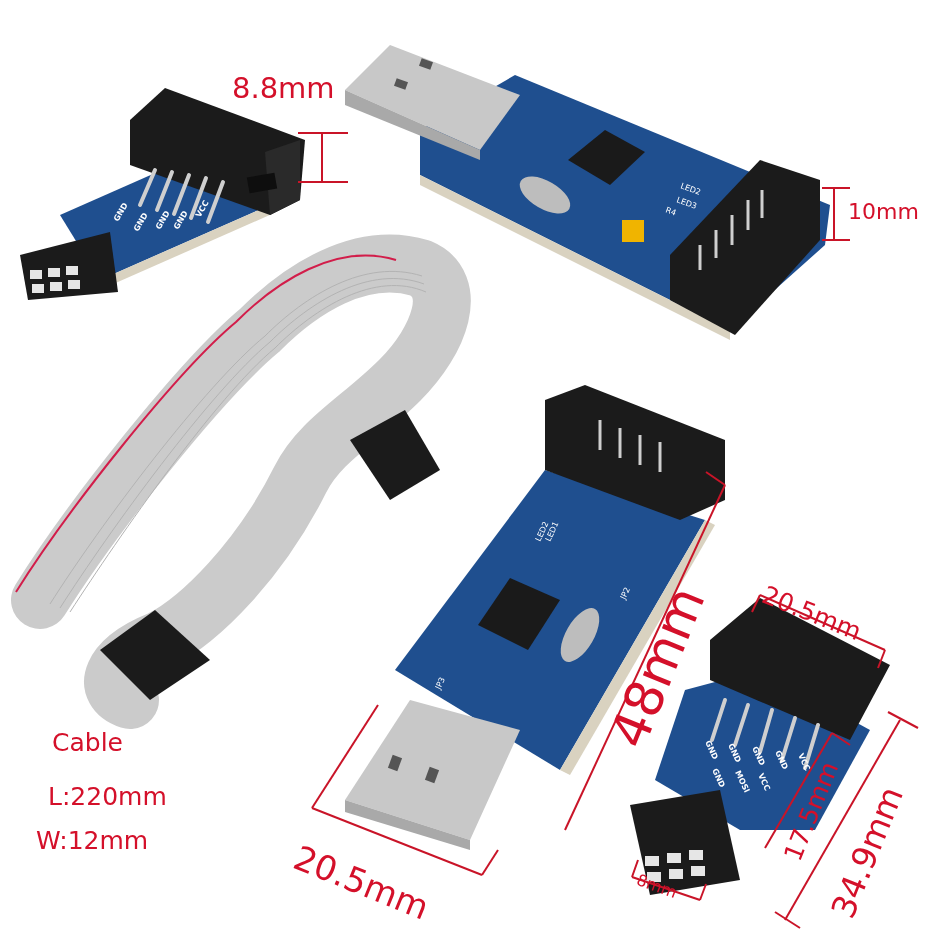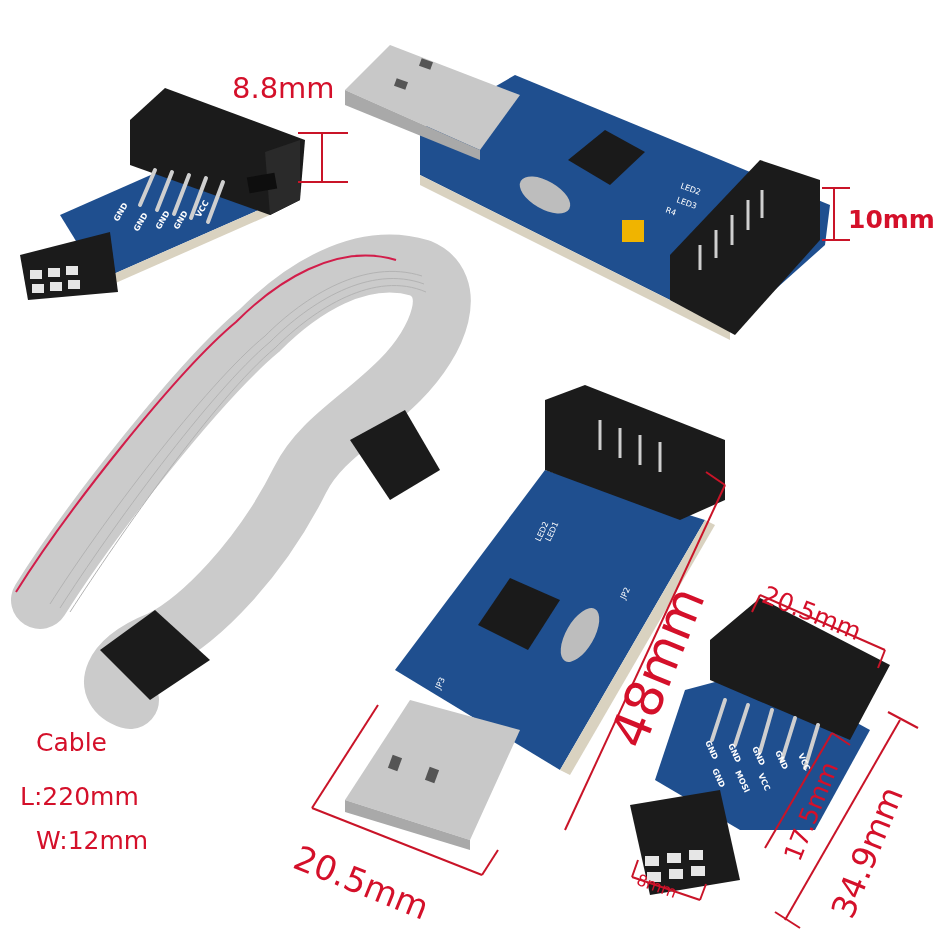--- a/index.html
+++ b/index.html
@@ -1,22 +1,22 @@
 <!DOCTYPE html>
 <html><head>
 <meta charset="utf-8">
 <style>
   html,body{margin:0;padding:0;background:#ffffff;}
   body{width:950px;height:950px;position:relative;overflow:hidden;font-family:"Liberation Sans",sans-serif;}
   .stage{position:absolute;left:0;top:0;width:950px;height:950px;}
   .label{position:absolute;color:#d4102a;font-family:"DejaVu Sans",sans-serif;white-space:nowrap;line-height:1;}
   .lbl-88{left:232px;top:74px;font-size:29px;}
-  .lbl-10{left:848px;top:207px;font-size:25px;font-weight:bold;}
-  .lbl-cable{left:36px;top:730px;font-size:25px;}
-  .lbl-len{left:20px;top:784px;font-size:25px;}
+  .lbl-10{left:848px;top:201px;font-size:22px;}
+  .lbl-cable{left:52px;top:730px;font-size:25px;}
+  .lbl-len{left:48px;top:784px;font-size:25px;}
   .lbl-wid{left:36px;top:828px;font-size:25px;}
   .lbl-usbw{left:302px;top:840px;font-size:34px;transform:rotate(22deg);transform-origin:left top;}
   .lbl-48{left:602px;top:735px;font-size:52px;transform:rotate(-68deg);transform-origin:left top;}
   .lbl-205b{left:768px;top:582px;font-size:25px;transform:rotate(22deg);transform-origin:left top;}
   .lbl-175{left:780px;top:855px;font-size:25px;transform:rotate(-68deg);transform-origin:left top;}
   .lbl-349{left:826px;top:910px;font-size:33px;transform:rotate(-68deg);transform-origin:left top;}
   .lbl-8{left:640px;top:872px;font-size:16px;transform:rotate(20deg);transform-origin:left top;}
   svg{position:absolute;left:0;top:0;}
 </style>
 </head>

